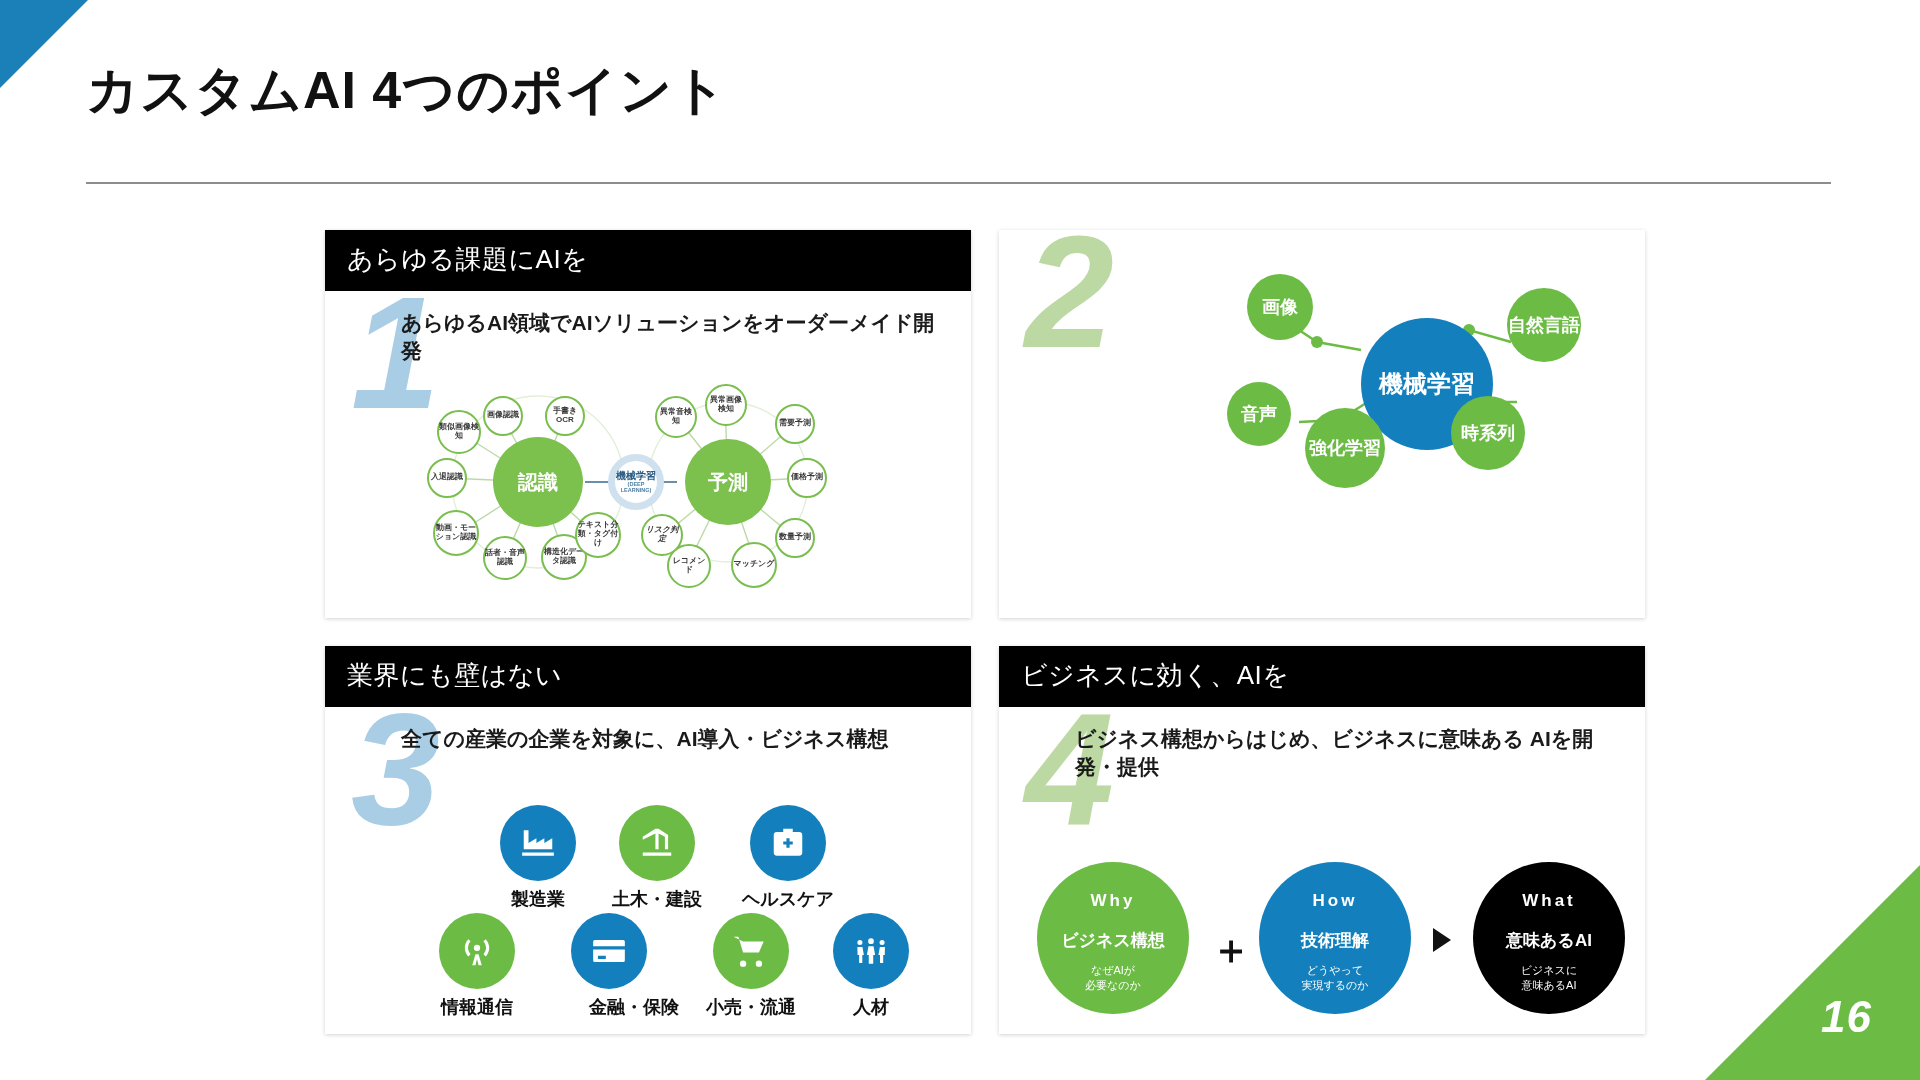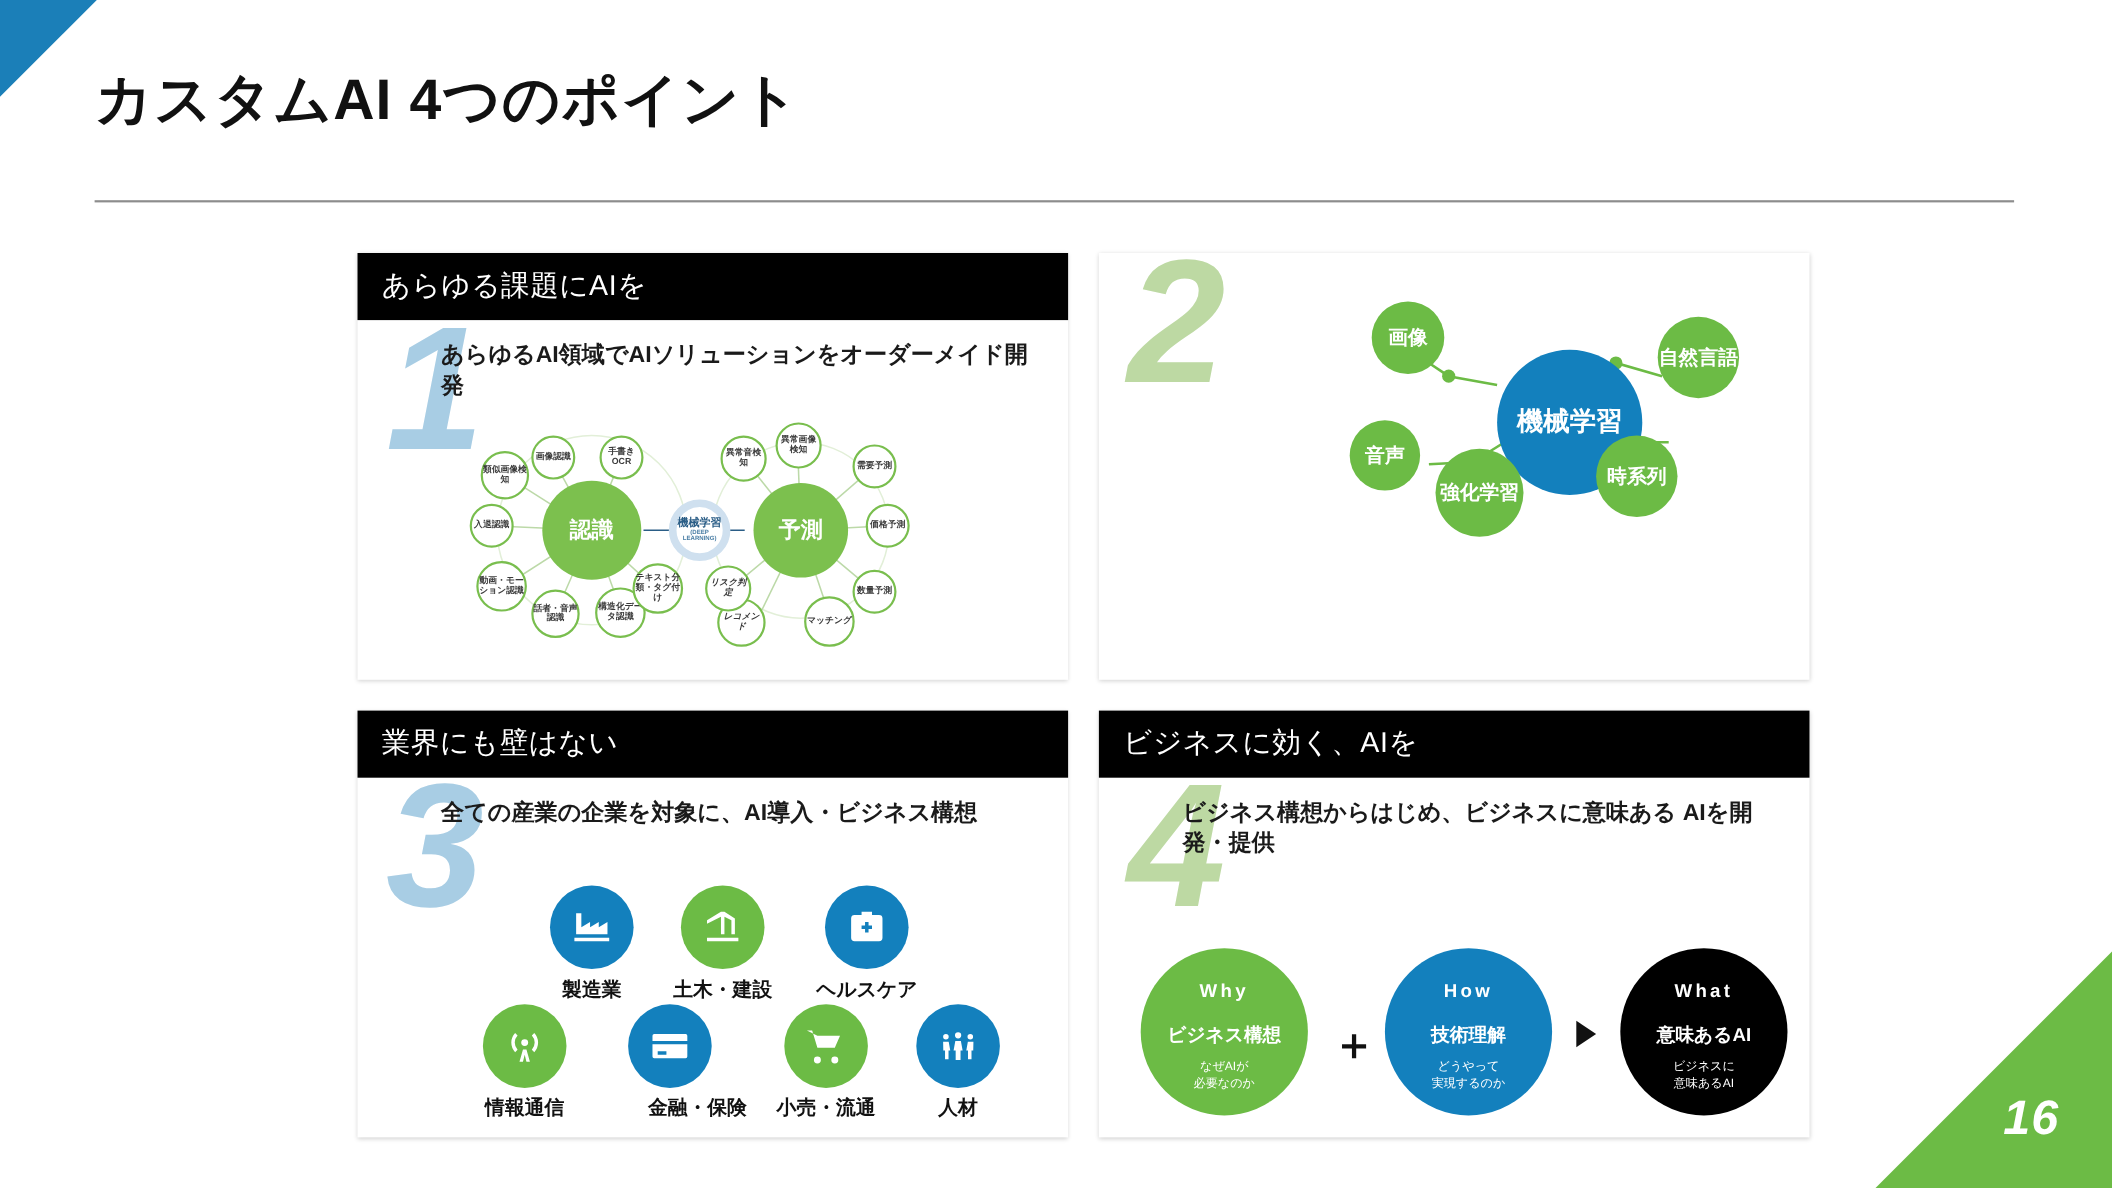--- a/index.html
+++ b/index.html
@@ -317,21 +317,21 @@
           <div class="node small" style="left:158px;top:170px;width:44px;height:44px;">話者・音声認識</div>
           <div class="node small" style="left:216px;top:168px;width:46px;height:46px;">構造化データ認識</div>
           <div class="node small" style="left:250px;top:146px;width:46px;height:46px;">テキスト分類・タグ付け</div>
 
           <div class="node small" style="left:330px;top:30px;width:42px;height:42px;">異常音検知</div>
           <div class="node small" style="left:380px;top:18px;width:42px;height:42px;">異常画像検知</div>
           <div class="node small" style="left:450px;top:38px;width:40px;height:40px;">需要予測</div>
           <div class="node small" style="left:462px;top:92px;width:40px;height:40px;">価格予測</div>
           <div class="node small" style="left:450px;top:152px;width:40px;height:40px;">数量予測</div>
           <div class="node small" style="left:406px;top:176px;width:46px;height:46px;">マッチング</div>
-          <div class="node small" style="left:327px;top:178px;width:44px;height:44px;font-style:italic;">レコメンド</div>
+          <div class="node small" style="left:342px;top:178px;width:44px;height:44px;">レコメンド</div>
           <div class="node small" style="left:316px;top:148px;width:42px;height:42px;font-style:italic;">リスク判定</div>
         </div>
       </div>
     </div>
   </div>
 
   <div class="card">
     <div class="card-body">
       <div class="big-num green">2</div>
       <div class="figure">

